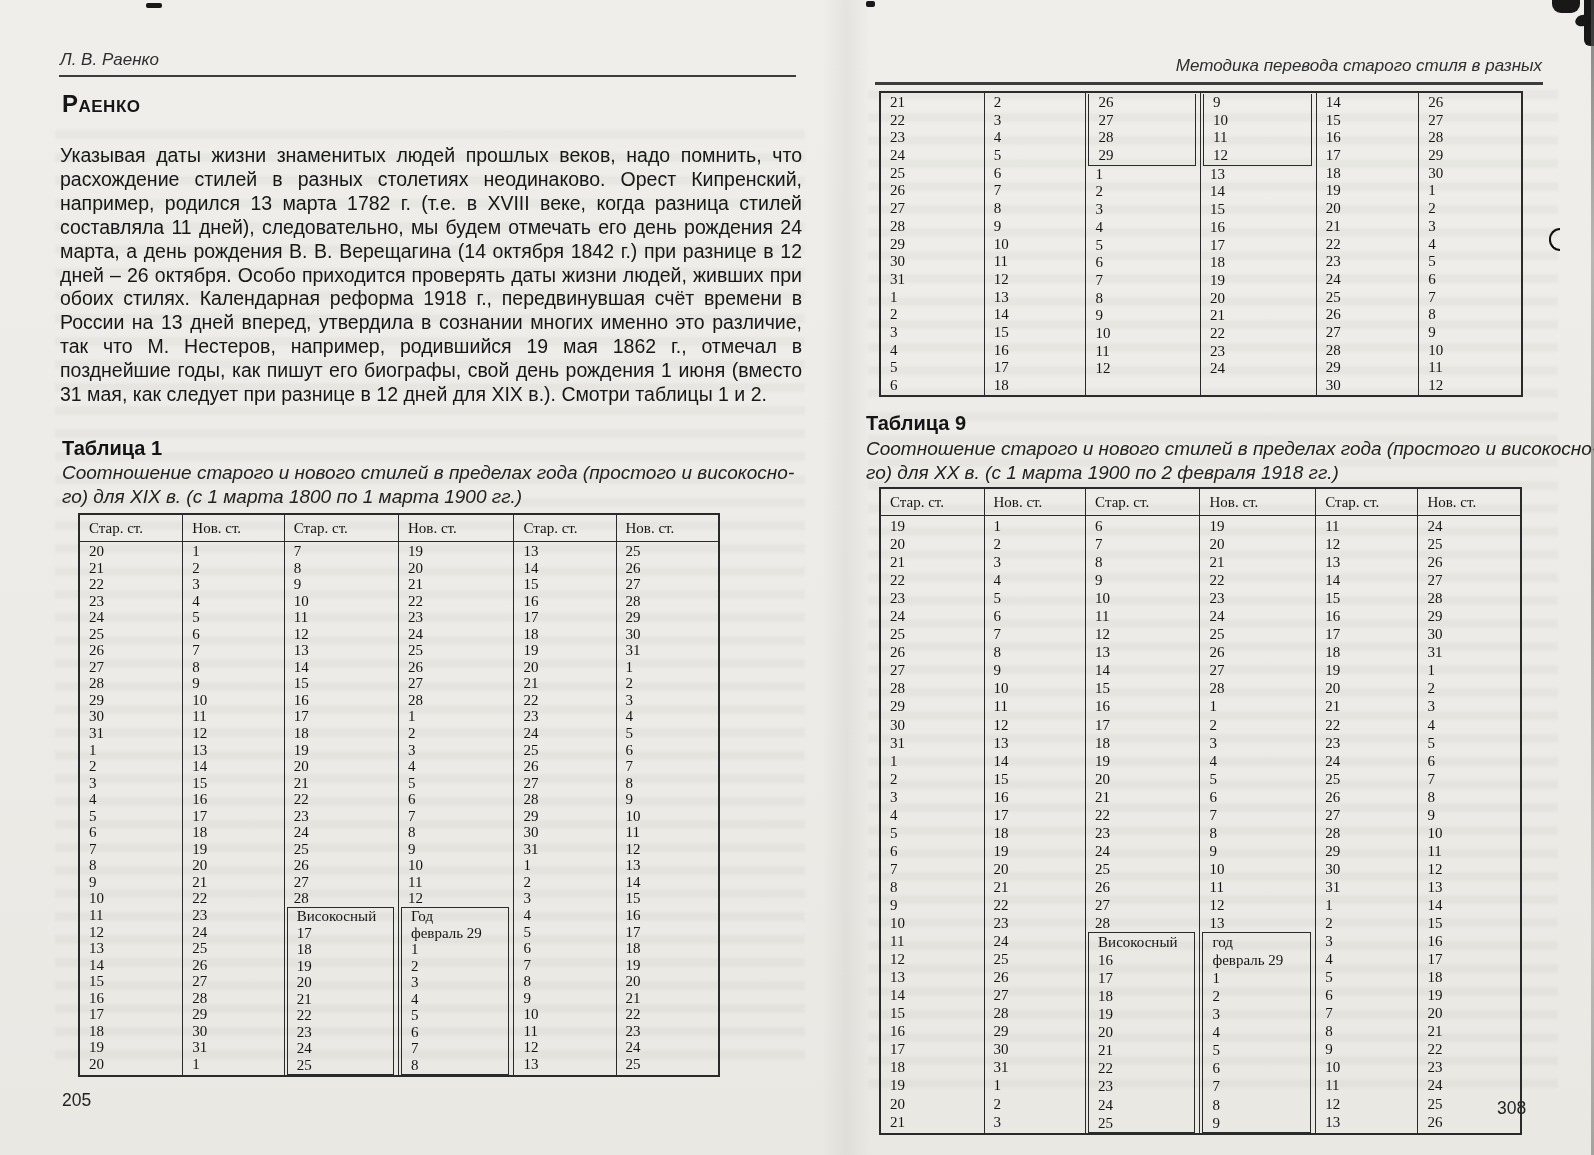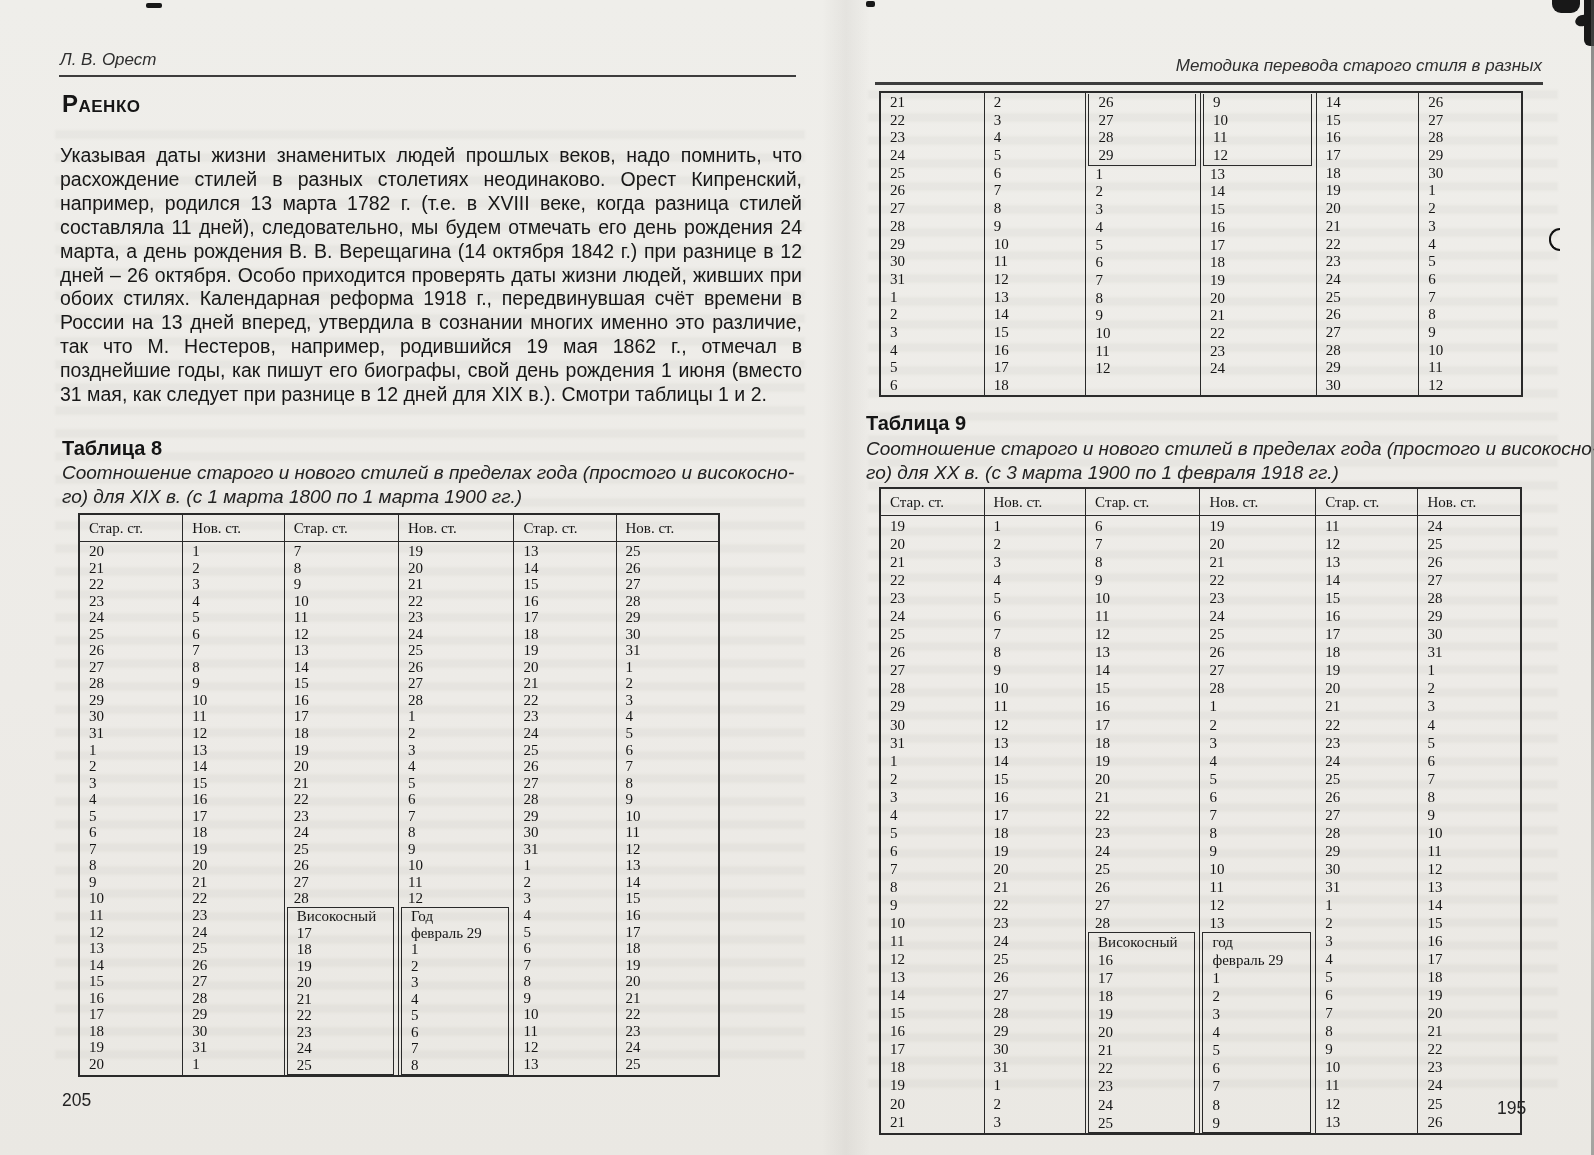--- a/index.html
+++ b/index.html
@@ -59,28 +59,28 @@
 <body>
 
 <div class="spread">
 
   <div class="abs ghost" style="left:55px;top:130px;width:750px;height:940px;"></div>
   <div class="abs ghost" style="left:868px;top:90px;width:690px;height:1010px;"></div>
 
   <div class="abs gutter" style="left:822px;top:0;width:48px;height:1155px;"></div>
 
   <section>
-    <div class="abs running-head" style="left:60px;top:50px;">Л. В. Орест</div>
+    <div class="abs running-head" style="left:60px;top:50px;">Л. В. Раенко</div>
     <div class="abs rule" style="left:59px;top:75px;width:737px;height:2px;"></div>
 
     <div class="abs section-title" style="left:62px;top:90px;">Раенко</div>
 
     <div class="abs para" style="left:60px;top:144px;width:742px;">Указывая даты жизни знаменитых людей прошлых веков, надо помнить, что расхождение стилей в разных столетиях неодинаково. Орест Кипренский, например, родился 13 марта 1782 г. (т.е. в XVIII веке, когда разница стилей составляла 11 дней), следовательно, мы будем отмечать его день рождения 24 марта, а день рождения В. В. Верещагина (14 октября 1842 г.) при разнице в 12 дней – 26 октября. Особо приходится проверять даты жизни людей, живших при обоих стилях. Календарная реформа 1918 г., передвинувшая счёт времени в России на 13 дней вперед, утвердила в сознании многих именно это различие, так что М. Нестеров, например, родившийся 19 мая 1862 г., отмечал в позднейшие годы, как пишут его биографы, свой день рождения 1 июня (вместо 31 мая, как следует при разнице в 12 дней для XIX в.). Смотри таблицы 1 и 2.</div>
 
-    <div class="abs tbl-title" style="left:62px;top:437px;">Таблица 8</div>
+    <div class="abs tbl-title" style="left:62px;top:437px;">Таблица 1</div>
     <div class="abs tbl-cap" style="left:62px;top:462px;">Соотношение старого и нового стилей в пределах года (простого и високосно-</div>
     <div class="abs tbl-cap" style="left:62px;top:486px;">го) для XIX в. (с 1 марта 1800 по 1 марта 1900 гг.)</div>
 
     <div class="abs dtable t1" style="left:78px;top:513px;width:642px;">
         <div class="thead-row">
           <div class="th">Стар. ст.</div>
           <div class="th">Нов. ст.</div>
           <div class="th">Стар. ст.</div>
           <div class="th">Нов. ст.</div>
           <div class="th">Стар. ст.</div>
@@ -421,21 +421,21 @@
             <div class="trow"><div class="n" style="display: inline-block;">9</div></div>
             <div class="trow"><div class="n" style="display: inline-block;">10</div></div>
             <div class="trow"><div class="n" style="display: inline-block;">11</div></div>
             <div class="trow"><div class="n" style="display: inline-block;">12</div></div>
           </div>
         </div>
       </div>
 
     <div class="abs tbl-title" style="left:866px;top:412px;">Таблица 9</div>
     <div class="abs tbl-cap" style="left:866px;top:438px;">Соотношение старого и нового стилей в пределах года (простого и високосно-</div>
-    <div class="abs tbl-cap" style="left:866px;top:462px;">го) для XX в. (с 3 марта 1900 по 1 февраля 1918 гг.)</div>
+    <div class="abs tbl-cap" style="left:866px;top:462px;">го) для XX в. (с 1 марта 1900 по 2 февраля 1918 гг.)</div>
 
     <div class="abs dtable t2" style="left:879px;top:487px;width:643px;">
         <div class="thead-row">
           <div class="th">Стар. ст.</div>
           <div class="th">Нов. ст.</div>
           <div class="th">Стар. ст.</div>
           <div class="th">Нов. ст.</div>
           <div class="th">Стар. ст.</div>
           <div class="th">Нов. ст.</div>
         </div>
@@ -656,21 +656,21 @@
             <div class="trow"><div class="n" style="display: inline-block;">21</div></div>
             <div class="trow"><div class="n" style="display: inline-block;">22</div></div>
             <div class="trow"><div class="n" style="display: inline-block;">23</div></div>
             <div class="trow"><div class="n" style="display: inline-block;">24</div></div>
             <div class="trow"><div class="n" style="display: inline-block;">25</div></div>
             <div class="trow"><div class="n" style="display: inline-block;">26</div></div>
           </div>
         </div>
       </div>
 
-    <div class="abs pagenum" style="left:1497px;top:1098px;">195</div>
+    <div class="abs pagenum" style="left:1497px;top:1098px;">308</div>
   </section>
 
   <div class="abs art" style="left:146px;top:3px;width:16px;height:5px;border-radius:2px;"></div>
   <div class="abs art" style="left:866px;top:1px;width:9px;height:6px;border-radius:2px;"></div>
   <div class="abs art" style="right:14px;top:0;width:28px;height:13px;border-radius:0 0 9px 9px;"></div>
   <div class="abs art" style="right:0;top:0;width:10px;height:46px;border-radius:0 0 0 6px;"></div>
   <div class="abs art" style="right:4px;top:15px;width:15px;height:11px;border-radius:50%;transform:rotate(-20deg);"></div>
   <div class="abs edge-right" style="right:0;top:0;width:3px;height:1155px;"></div>
   <div class="abs paren-mark" style="left:1549px;top:228px;width:9px;height:19px;"></div>
 

